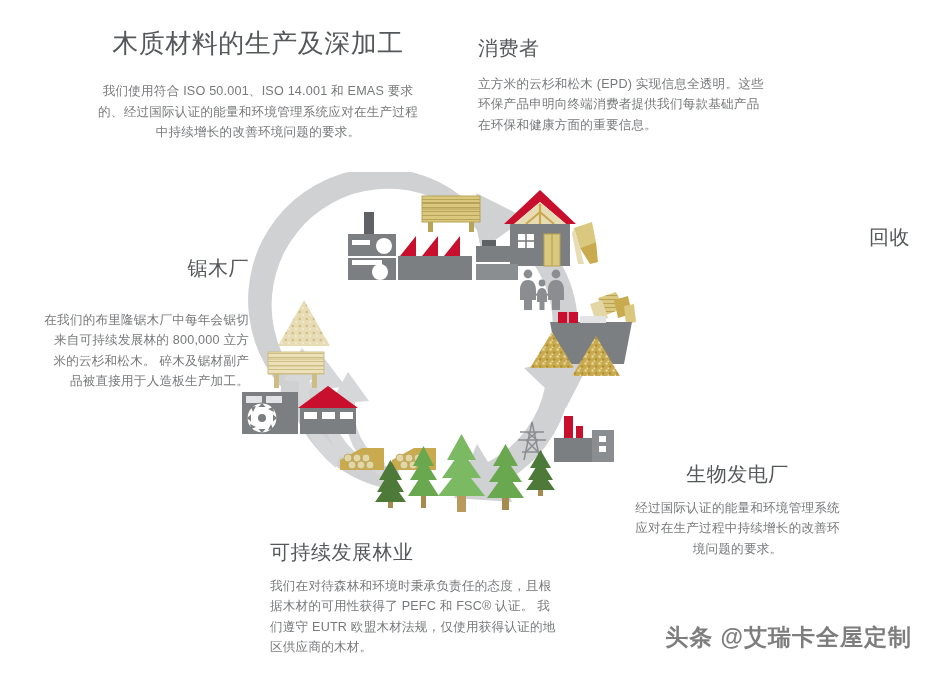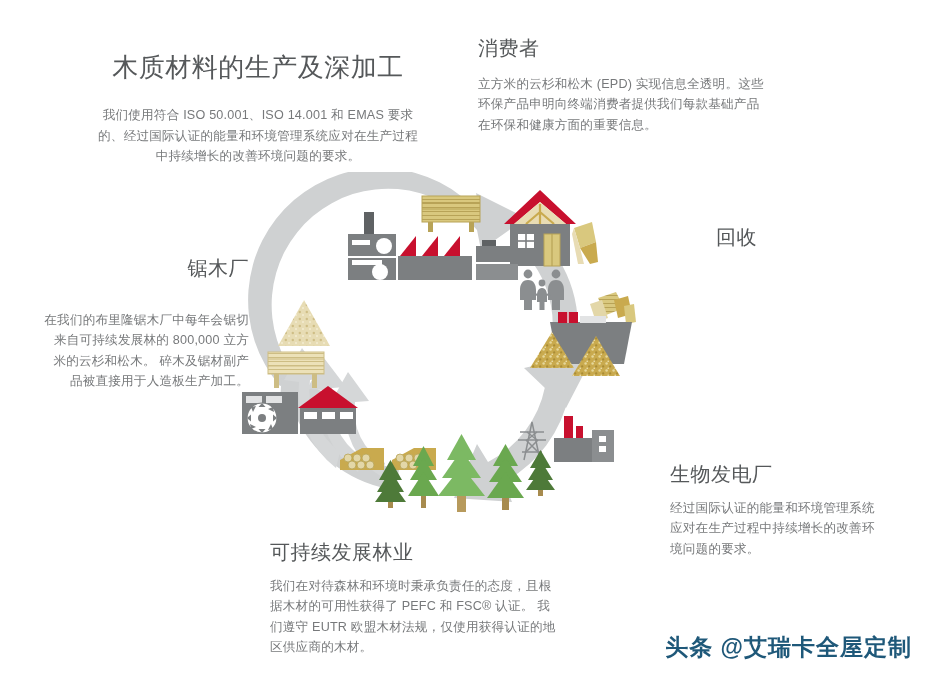--- a/index.html
+++ b/index.html
@@ -24,53 +24,53 @@
   }
   .sect p{
     margin:0;
     color:#77797b;
     font-size:12.6px;
     line-height:1.62;
     letter-spacing:0.2px;
   }
 
   
-  #s-production{left:98px;top:52px;width:320px;text-align:center;}
+  #s-production{left:98px;top:28px;width:320px;text-align:center;}
   #s-production h2{text-align:center;margin-bottom:22px;font-size:26px;}
   #s-production p{}
 
   #s-consumer{left:478px;top:36px;width:288px;text-align:left;}
   #s-consumer h2{margin-bottom:14px;}
 
-  #s-recycling{left:716px;top:225px;width:194px;text-align:left;}
+  #s-recycling{left:716px;top:225px;width:194px;text-align:right;}
   #s-recycling h2{margin-bottom:12px;}
 
-  #s-biomass{left:670px;top:462px;width:205px;text-align:left;}
+  #s-biomass{left:635px;top:462px;width:205px;text-align:center;}
   #s-biomass h2{margin-bottom:12px;}
 
   #s-forestry{left:270px;top:540px;width:292px;text-align:left;}
   #s-forestry h2{margin-bottom:12px;font-family:Liberation Serif, serif;}
 
   #s-sawmill{left:44px;top:256px;width:205px;text-align:right;}
   #s-sawmill h2{text-align:right;margin-bottom:14px;}
   #s-sawmill p{text-align:right;margin-top:30px;}
 
   
   #cycle{
     position:absolute;
     left:236px;top:172px;
     width:420px;height:350px;
   }
   #cycle svg{display:block;width:100%;height:100%;}
 
   
   #watermark{
     position:absolute;
-    right:16px;bottom:18px;
-    color:#0c4a6e;
+    right:16px;bottom:28px;
+    color:#737373;
     font-size:23px;
     letter-spacing:1px;
     font-weight:700;
     opacity:.92;
     white-space:nowrap;
   }
 </style>
 </head>
 <body>
 

